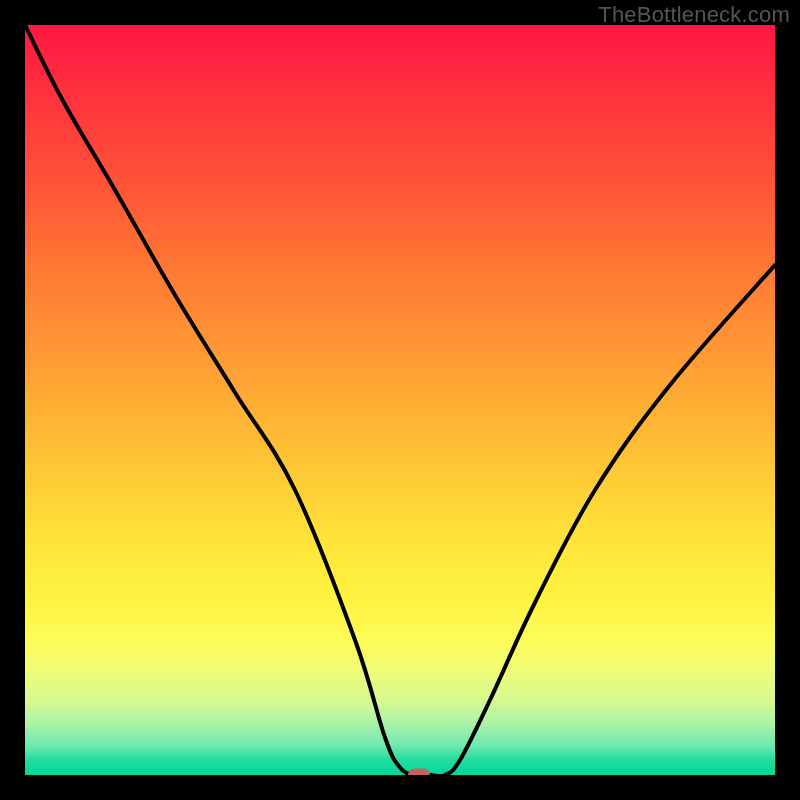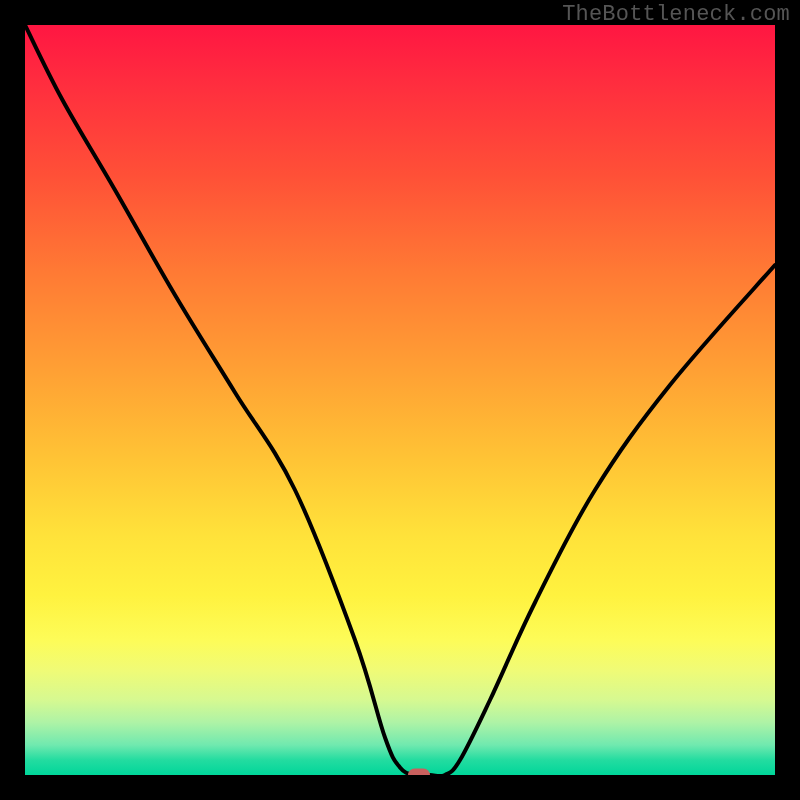--- a/index.html
+++ b/index.html
@@ -19,21 +19,20 @@
   }
   .watermark {
     position: absolute;
     top: 2px;
     right: 10px;
     color: #555;
     font-size: 22px;
     font-weight: 400;
     letter-spacing: 0.2px;
     z-index: 10;
-    font-family: Liberation Mono, monospace;
   }
   .plot-area {
     position: absolute;
     left: 25px;
     top: 25px;
     width: 750px;
     height: 750px;
     overflow: hidden;
   }
   .gradient {

